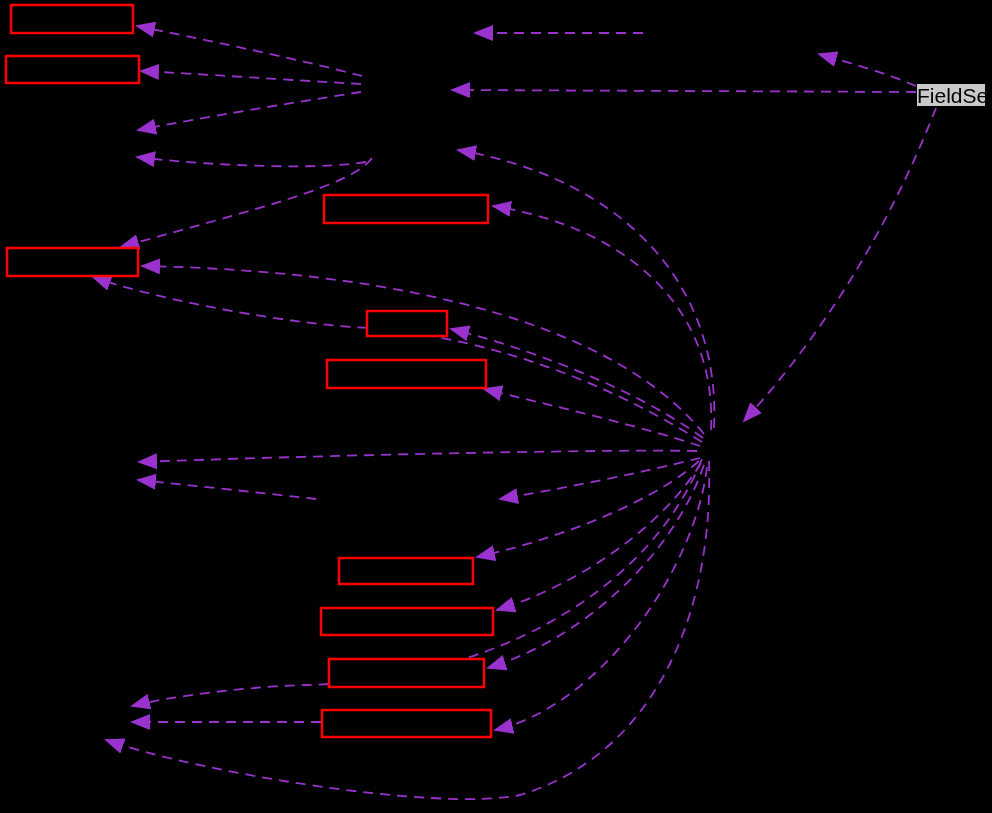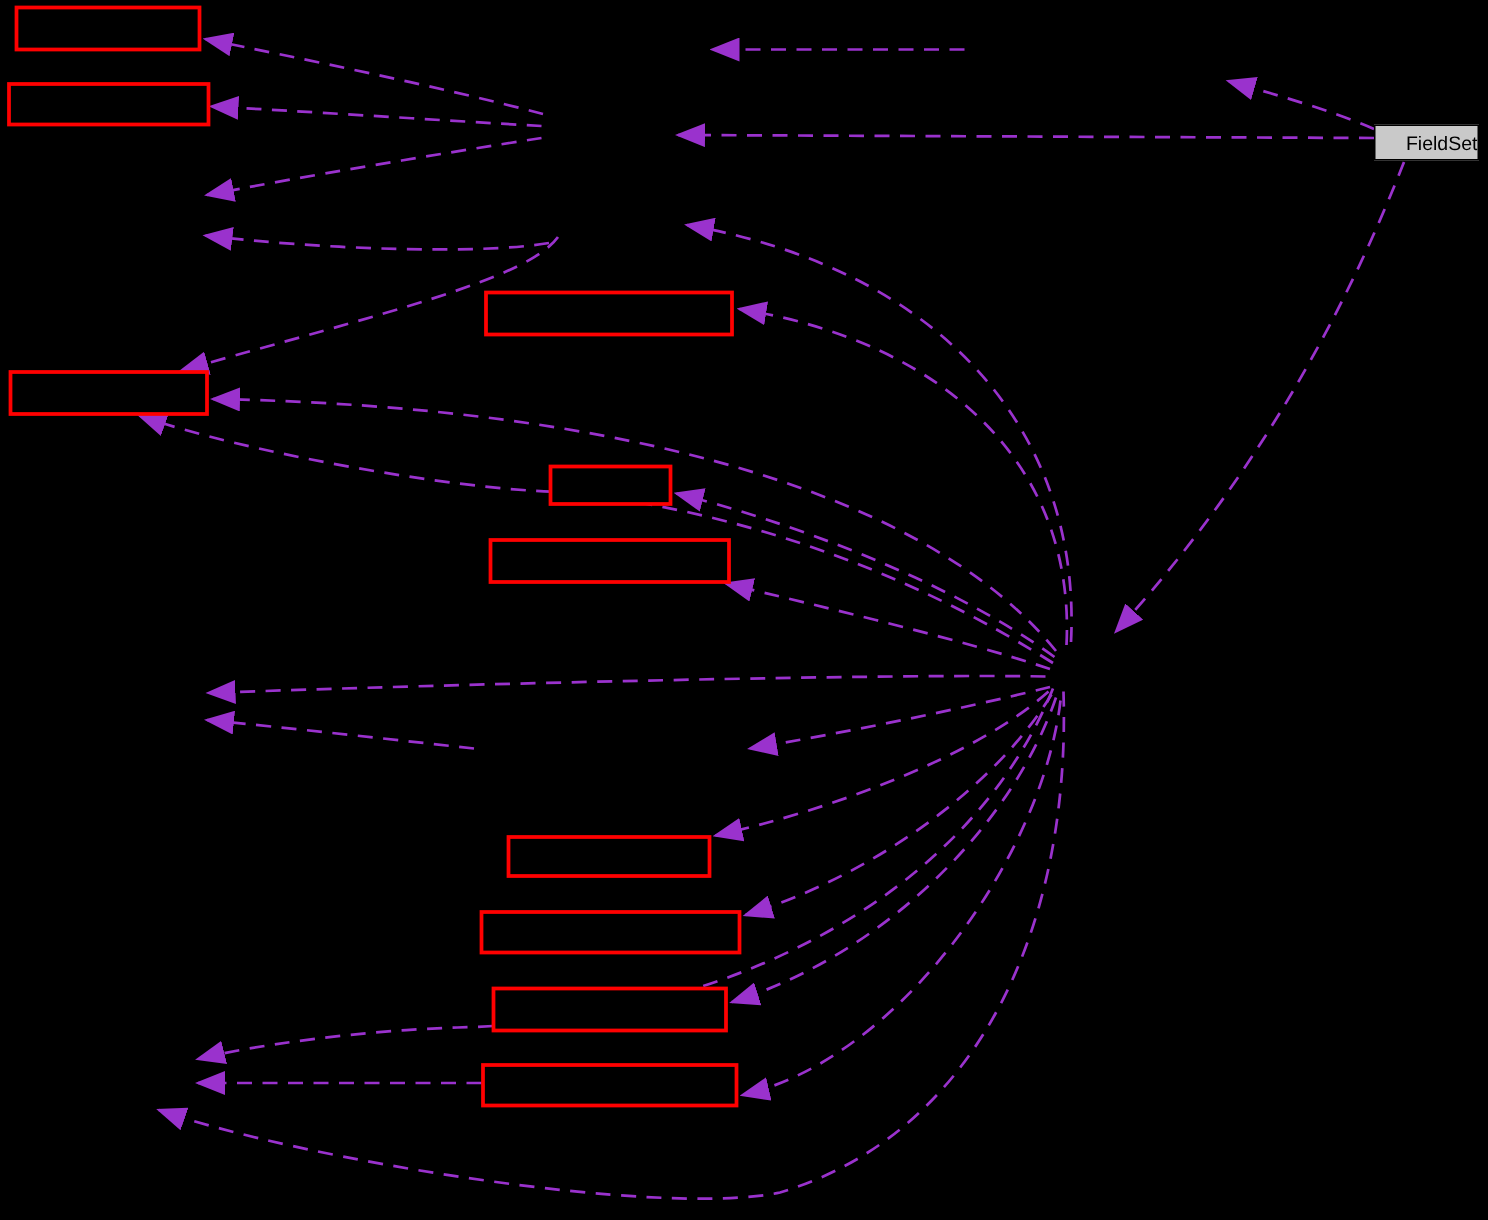--- a/index.html
+++ b/index.html
@@ -17,24 +17,24 @@
   }
   #graph-svg {
     position: absolute;
     left: 0;
     top: 0;
   }
   .current-node {
     position: absolute;
     display: flex;
     align-items: center;
-    justify-content: flex-end;
+    justify-content: flex-start;
     box-sizing: border-box;
     border: 1px solid #000;
-    font-size: 13px;
+    font-size: 21px;
     line-height: 1;
     user-select: none;
   }
 </style>
 </head>
 <body>
 
 <div id="stage" style="background: rgb(0, 0, 0);">
   <svg id="graph-svg" width="992" height="813" viewBox="0 0 992 813">
     <defs>

